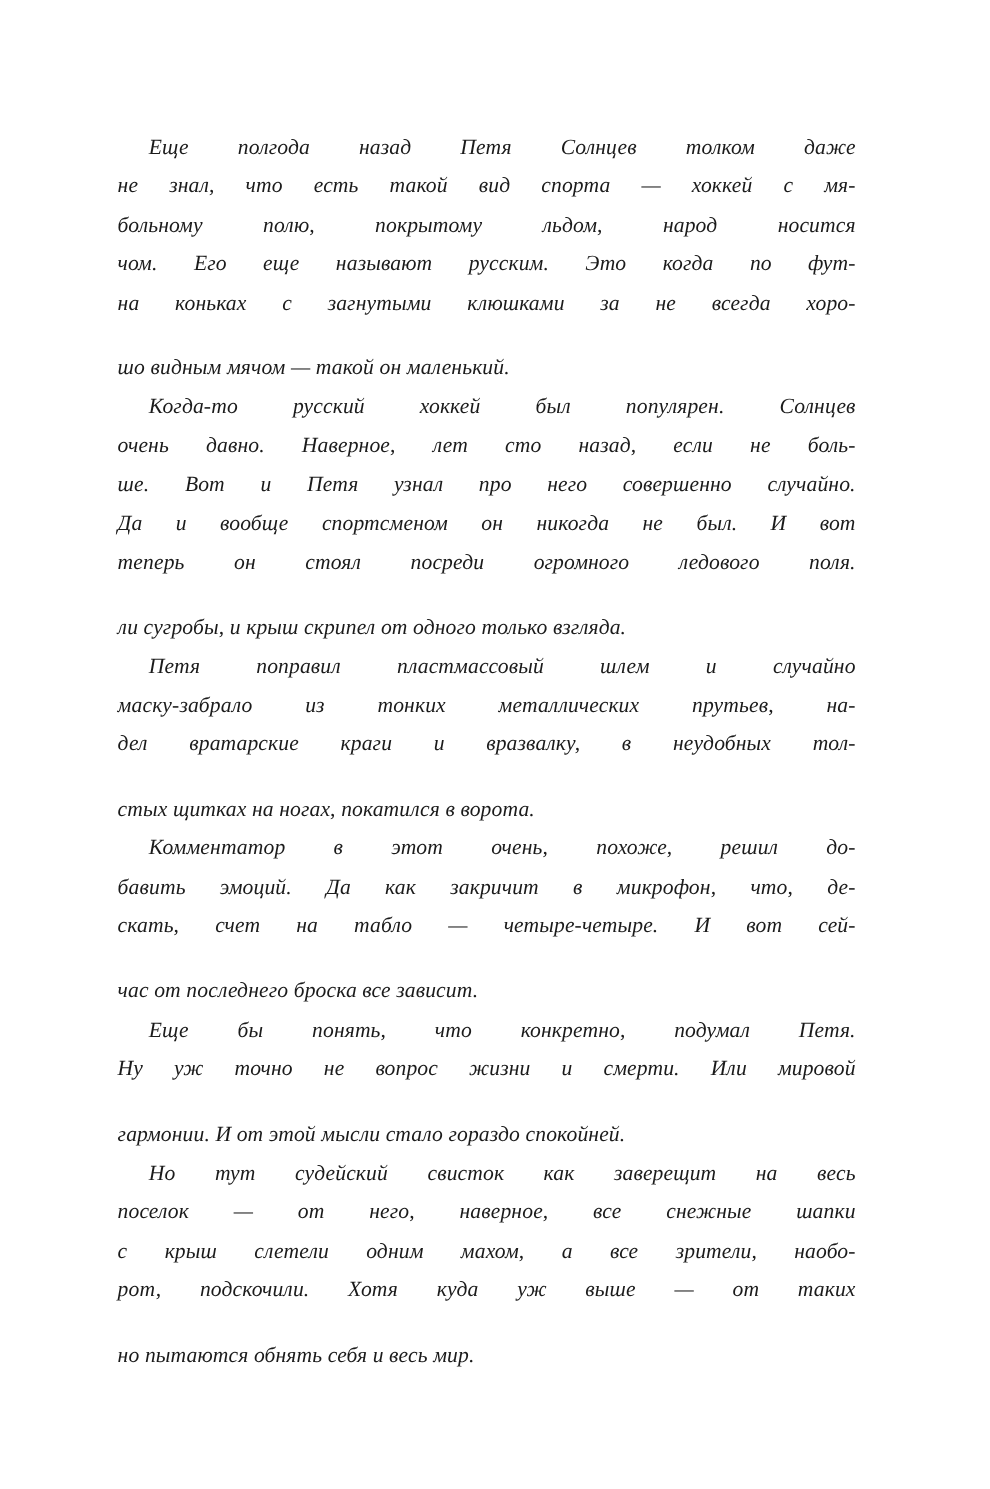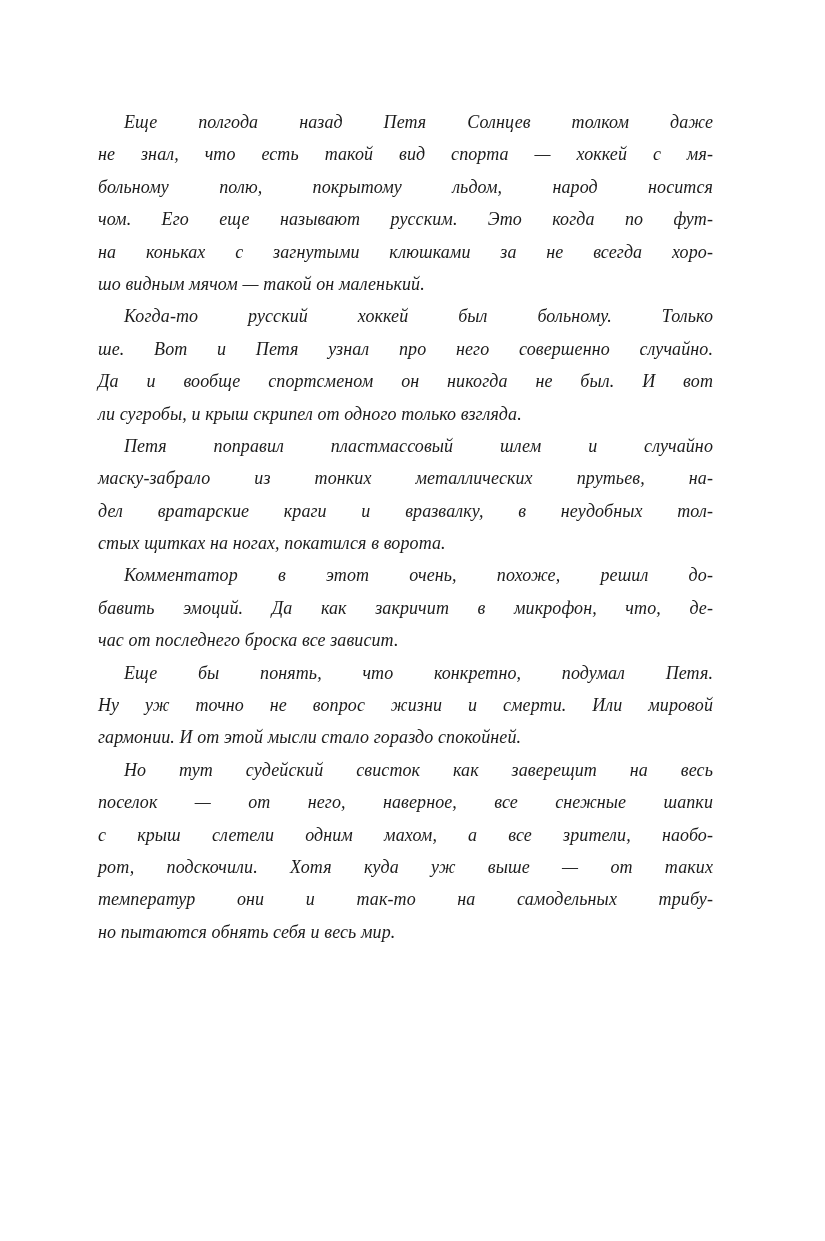--- a/index.html
+++ b/index.html
@@ -37,59 +37,62 @@
     text-align-last: justify;
     white-space: normal;
     height: 32.4px;
     overflow: visible;
   }
   .line.first {
     text-indent: 26px;
   }
   .line.last {
     text-align-last: left;
+    margin-top: 22px;
   }
 </style>
 </head>
 <body>
 
 <div class="page">
   <div class="text-block" style="color: rgb(27, 27, 27);">
       <div class="paragraph">
         <div class="line first">Еще полгода назад Петя Солнцев толком даже</div>
         <div class="line">не знал, что есть такой вид спорта — хоккей с мя-</div>
         <div class="line">больному полю, покрытому льдом, народ носится</div>
         <div class="line">чом. Его еще называют русским. Это когда по фут-</div>
         <div class="line">на коньках с загнутыми клюшками за не всегда хоро-</div>
         <div class="line last">шо видным мячом — такой он маленький.</div>
       </div>
       <div class="paragraph">
-        <div class="line first">Когда-то русский хоккей был больному. Только</div>
+        <div class="line first">Когда-то русский хоккей был популярен. Солнцев</div>
+        <div class="line">очень давно. Наверное, лет сто назад, если не боль-</div>
         <div class="line">ше. Вот и Петя узнал про него совершенно случайно.</div>
         <div class="line">Да и вообще спортсменом он никогда не был. И вот</div>
+        <div class="line">теперь он стоял посреди огромного ледового поля.</div>
         <div class="line last">ли сугробы, и крыш скрипел от одного только взгляда.</div>
       </div>
       <div class="paragraph">
         <div class="line first">Петя поправил пластмассовый шлем и случайно</div>
         <div class="line">маску-забрало из тонких металлических прутьев, на-</div>
         <div class="line">дел вратарские краги и вразвалку, в неудобных тол-</div>
         <div class="line last">стых щитках на ногах, покатился в ворота.</div>
       </div>
       <div class="paragraph">
         <div class="line first">Комментатор в этот очень, похоже, решил до-</div>
         <div class="line">бавить эмоций. Да как закричит в микрофон, что, де-</div>
+        <div class="line">скать, счет на табло — четыре-четыре. И вот сей-</div>
         <div class="line last">час от последнего броска все зависит.</div>
       </div>
       <div class="paragraph">
         <div class="line first">Еще бы понять, что конкретно, подумал Петя.</div>
         <div class="line">Ну уж точно не вопрос жизни и смерти. Или мировой</div>
         <div class="line last">гармонии. И от этой мысли стало гораздо спокойней.</div>
       </div>
       <div class="paragraph">
         <div class="line first">Но тут судейский свисток как заверещит на весь</div>
         <div class="line">поселок — от него, наверное, все снежные шапки</div>
         <div class="line">с крыш слетели одним махом, а все зрители, наобо-</div>
         <div class="line">рот, подскочили. Хотя куда уж выше — от таких</div>
-        <div class="line">температур они и так-то на самодельных трибу-</div>
         <div class="line last">но пытаются обнять себя и весь мир.</div>
       </div>
     </div>
 </div>
 
 </body></html>

